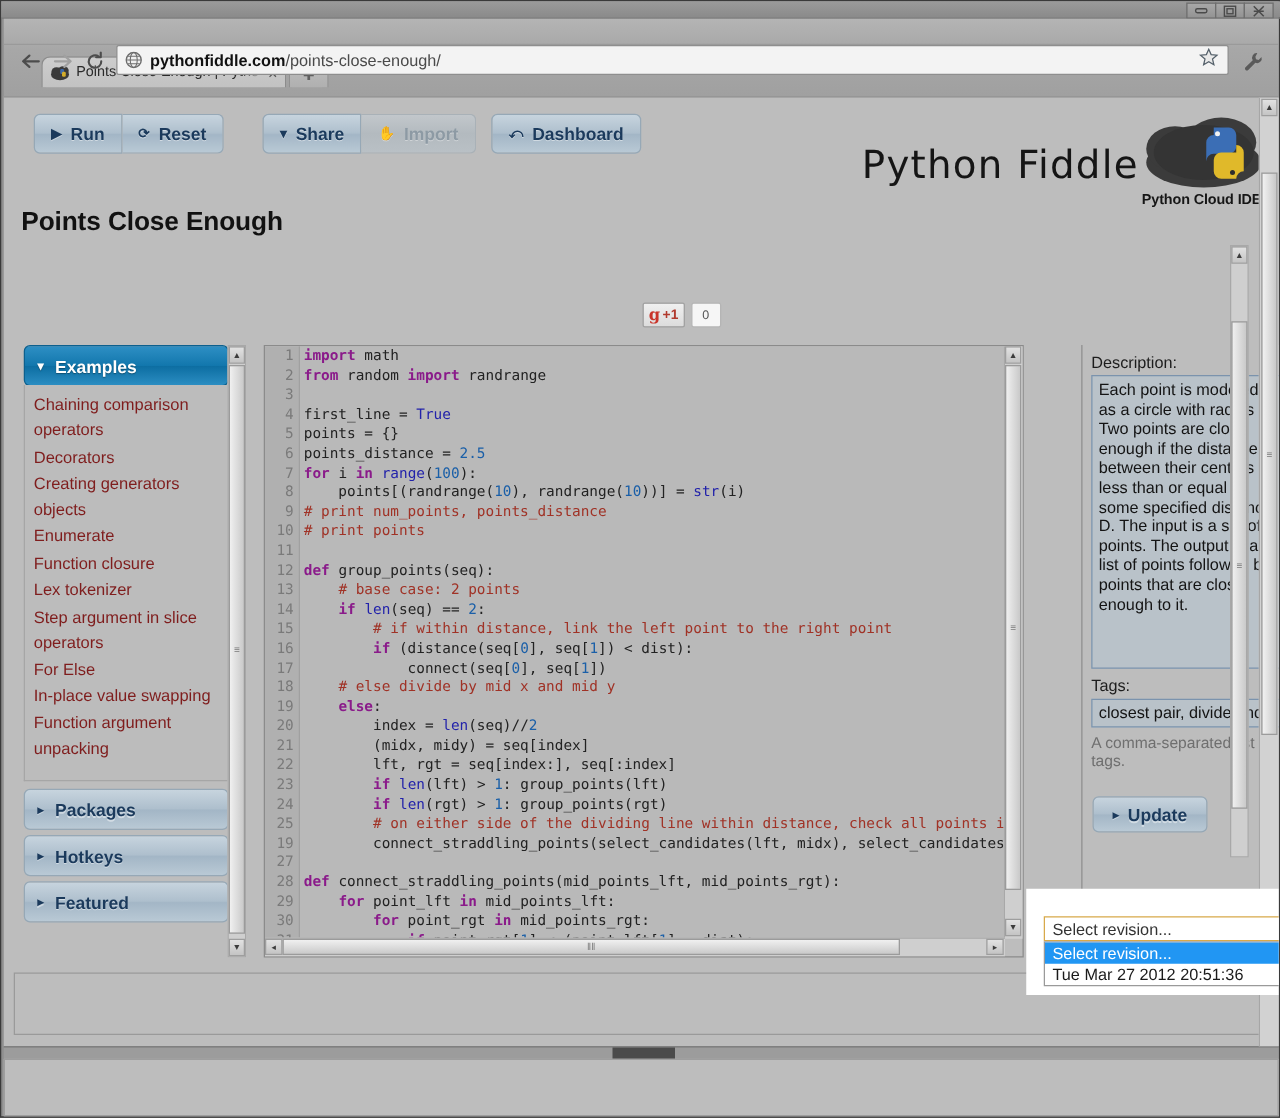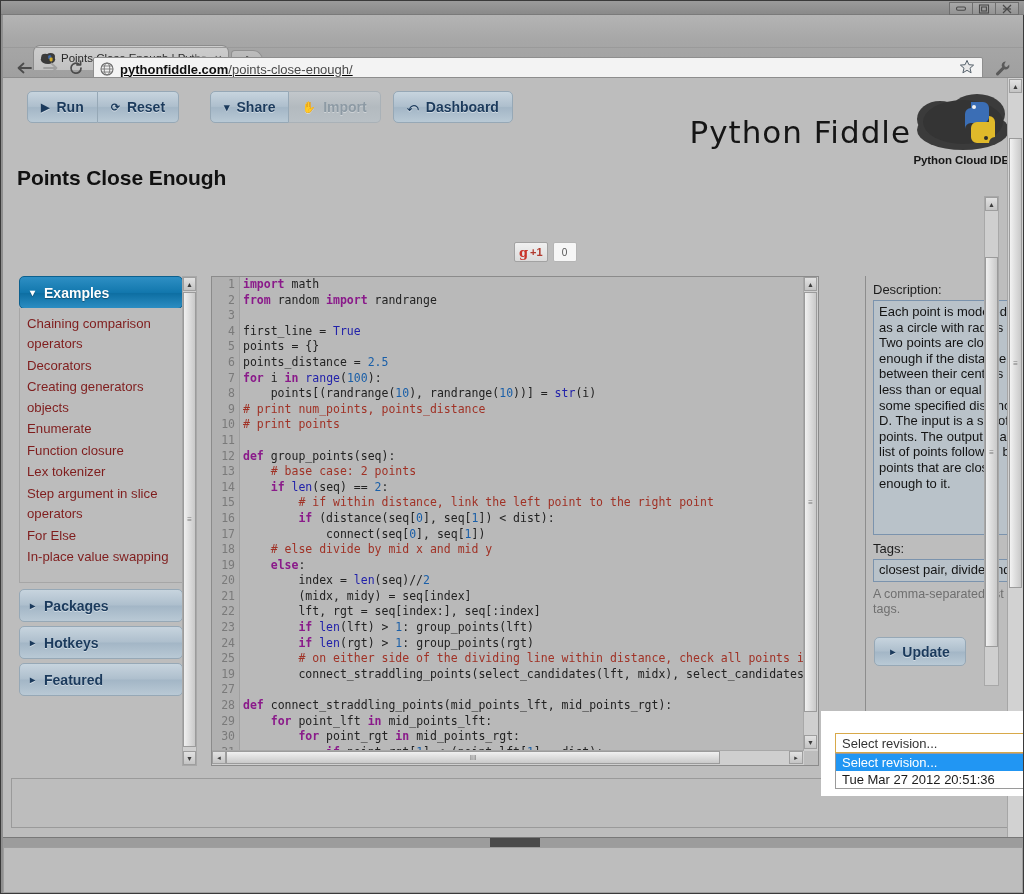--- a/index.html
+++ b/index.html
@@ -76,26 +76,25 @@
     position: absolute; left: 212px; top: 8px;
     width: 32px; height: 20px;
     background: linear-gradient(to bottom,#bdbdbd,#b0b0b0);
     border: 1px solid #909090;
     border-bottom: none;
     border-radius: 4px 10px 0 0;
     display: flex; align-items: center; justify-content: center;
     color: #606060; font-size: 11px;
   }
   #toolbar {
-    position: absolute; left: 0; top: 32px;
+    position: absolute; left: 0; top: 20px;
     width: 100%; height: 34px;
-    display: flex; align-items: flex-end;
+    display: flex; align-items: flex-start;
     padding: 0 8px;
     border-top: 1px solid #9a9a9a;
-    text-decoration: underline;
   }
   .nav-btn {
     width: 26px; height: 26px;
     display: flex; align-items: center; justify-content: center;
     color: #4c4c4c;
   }
   .nav-btn.disabled { color: #9d9d9d; }
   #omnibox {
     flex: 1 1 auto;
     height: 24px;
@@ -637,20 +636,21 @@
           <div id="examples-body">
             <a class="ex-link">Chaining comparison operators</a>
             <a class="ex-link">Decorators</a>
             <a class="ex-link">Creating generators objects</a>
             <a class="ex-link">Enumerate</a>
             <a class="ex-link">Function closure</a>
             <a class="ex-link">Lex tokenizer</a>
             <a class="ex-link">Step argument in slice operators</a>
             <a class="ex-link">For Else</a>
             <a class="ex-link">In-place value swapping</a>
+            <a class="ex-link">Function argument unpacking</a>
           </div>
           <div class="accordion-hdr closed">
             <span class="caret">▸</span>
             <span>Packages</span>
           </div>
           <div class="accordion-hdr closed">
             <span class="caret">▸</span>
             <span>Hotkeys</span>
           </div>
           <div class="accordion-hdr closed">

